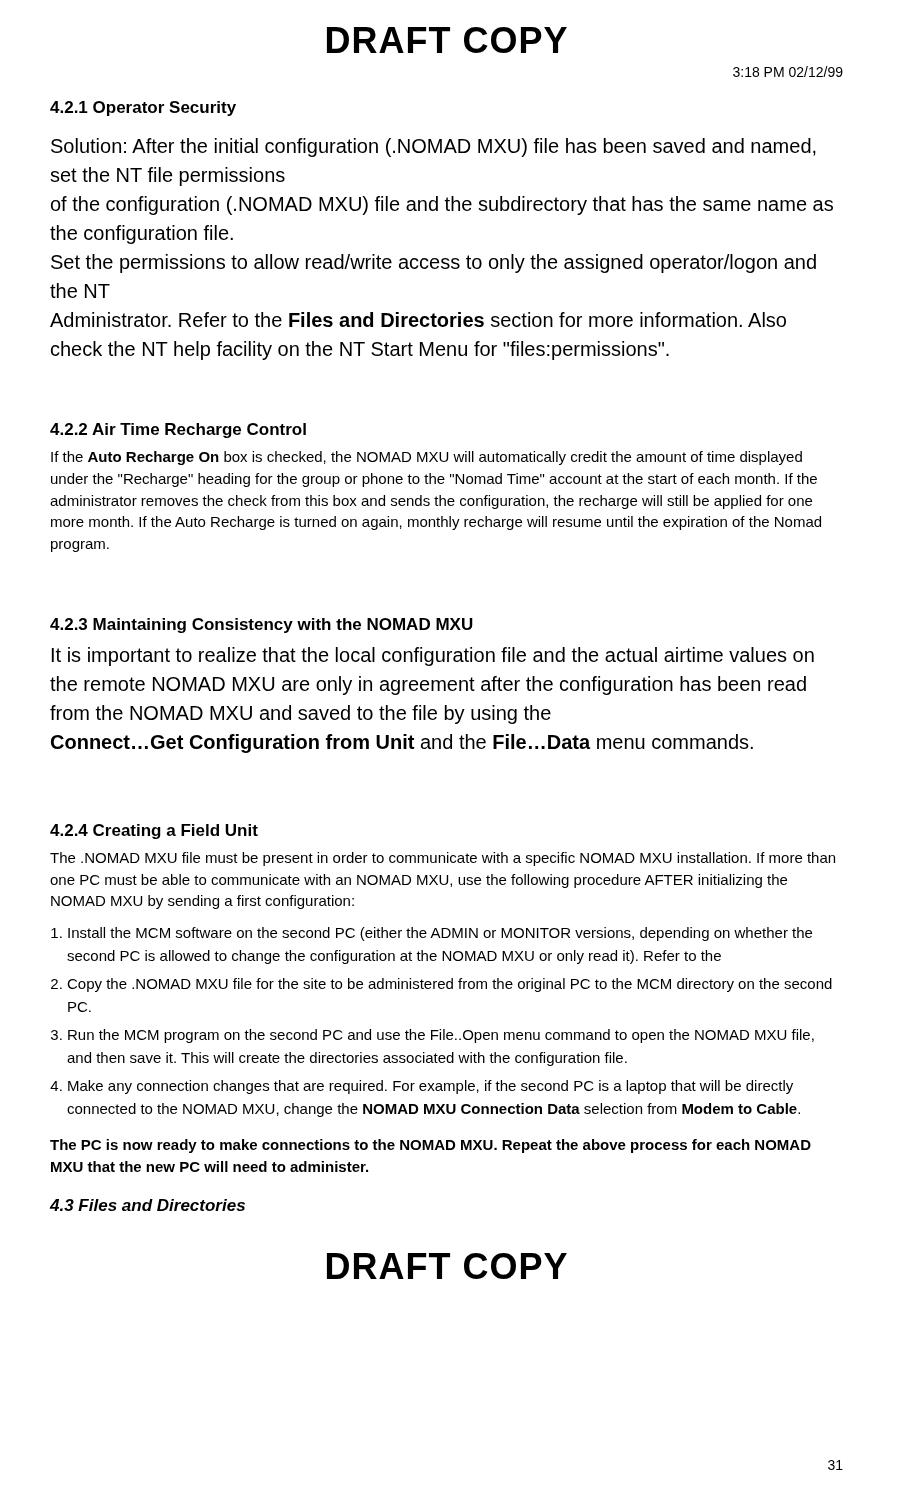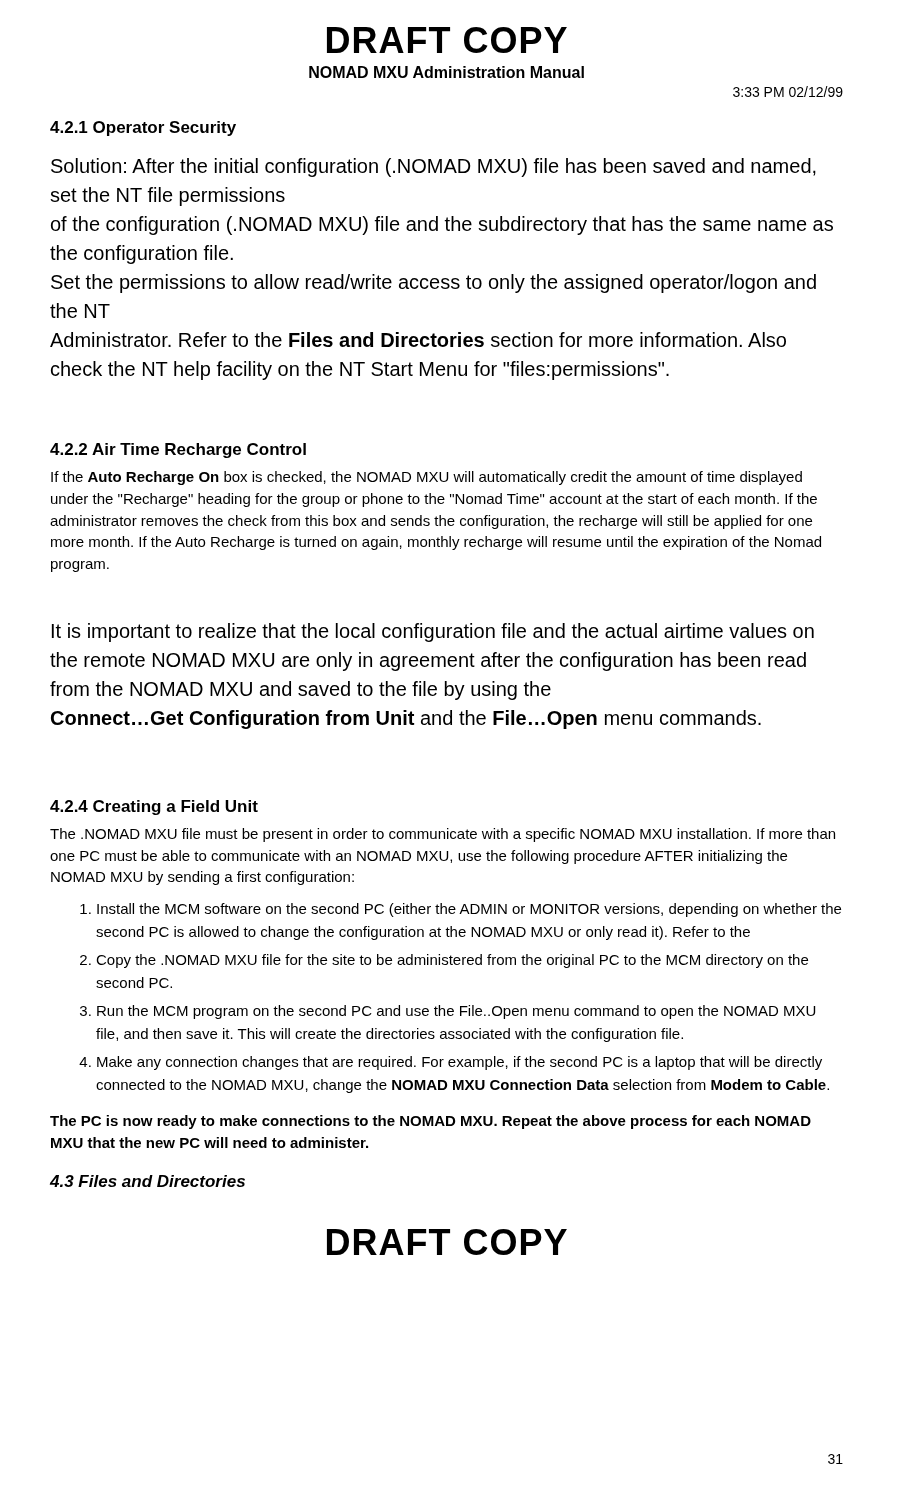--- a/index.html
+++ b/index.html
@@ -63,21 +63,21 @@
     .body-text-para {
       font-size: 15px;
       font-family: Arial, sans-serif;
       line-height: 1.45;
       margin-bottom: 10px;
     }
     .bold { font-weight: bold; }
     .spacer { height: 16px; }
     .small-spacer { height: 8px; }
     ol {
-      margin-left: 46px;
+      margin-left: 17px;
       font-size: 15px;
       font-family: Arial, sans-serif;
       line-height: 1.5;
     }
     ol li {
       margin-bottom: 6px;
     }
     .footer-title {
       text-align: center;
       font-size: 36px;
@@ -85,33 +85,32 @@
       font-family: Arial, sans-serif;
       letter-spacing: 1px;
       margin-top: 30px;
       margin-bottom: 4px;
     }
     .page-number {
       text-align: center;
       font-size: 14px;
       font-family: Arial, sans-serif;
       position: absolute;
-      bottom: 18px;
+      bottom: 12px;
       right: 50px;
     }
   </style>
 </head>
 <body>
 
 <div class="page">
 
   <div>
     <div class="header-title">DRAFT COPY</div>
-    <div class="header-subtitle">NOMAD MXU Administration Manual</div>
-    <div class="header-timestamp">3:33 PM  02/12/99</div>
+    <div class="header-timestamp">3:18 PM  02/12/99</div>
   </div>
 
   <div>
     <div class="section-heading">
       <span>4.2.1    Operator Security</span>
     </div>
     <div class="small-spacer"></div>
     <div class="body-text">
       Solution:  After the initial configuration (.NOMAD MXU) file has been saved and named,  set the NT file permissions<br>
       of the configuration (.NOMAD MXU) file and the subdirectory that has the same name as the configuration file.<br>
@@ -129,23 +128,26 @@
     </div>
     <div class="body-text-para">
       If the <span class="bold">Auto Recharge On</span> box is checked,  the NOMAD MXU will automatically credit the amount of time displayed under the "Recharge"  heading for the group or phone to the "Nomad Time" account at the start of each month.  If the administrator removes the check from this box and sends the configuration, the recharge will still be applied for one more month.   If the Auto Recharge is turned on again, monthly recharge will resume until the expiration of the Nomad program.
     </div>
   </div>
 
   <div class="spacer"></div>
   <div class="spacer"></div>
 
   <div>
+    <div class="section-heading">
+      <span>4.2.3    Maintaining Consistency with the NOMAD MXU</span>
+    </div>
     <div class="body-text">
       It is important to realize that the local configuration file and the actual airtime values on the remote NOMAD MXU are only in agreement after the configuration has been read from the NOMAD MXU and saved to the file by using the<br>
-      <span class="bold">Connect…Get Configuration from Unit</span>  and the  <span class="bold">File…Open</span> menu commands.
+      <span class="bold">Connect…Get Configuration from Unit</span>  and the  <span class="bold">File…Data</span> menu commands.
     </div>
     <div class="small-spacer"></div>
   </div>
 
   <div class="spacer"></div>
   <div class="spacer"></div>
 
   <div>
     <div class="section-heading">
       <span>4.2.4    Creating a Field Unit</span>

